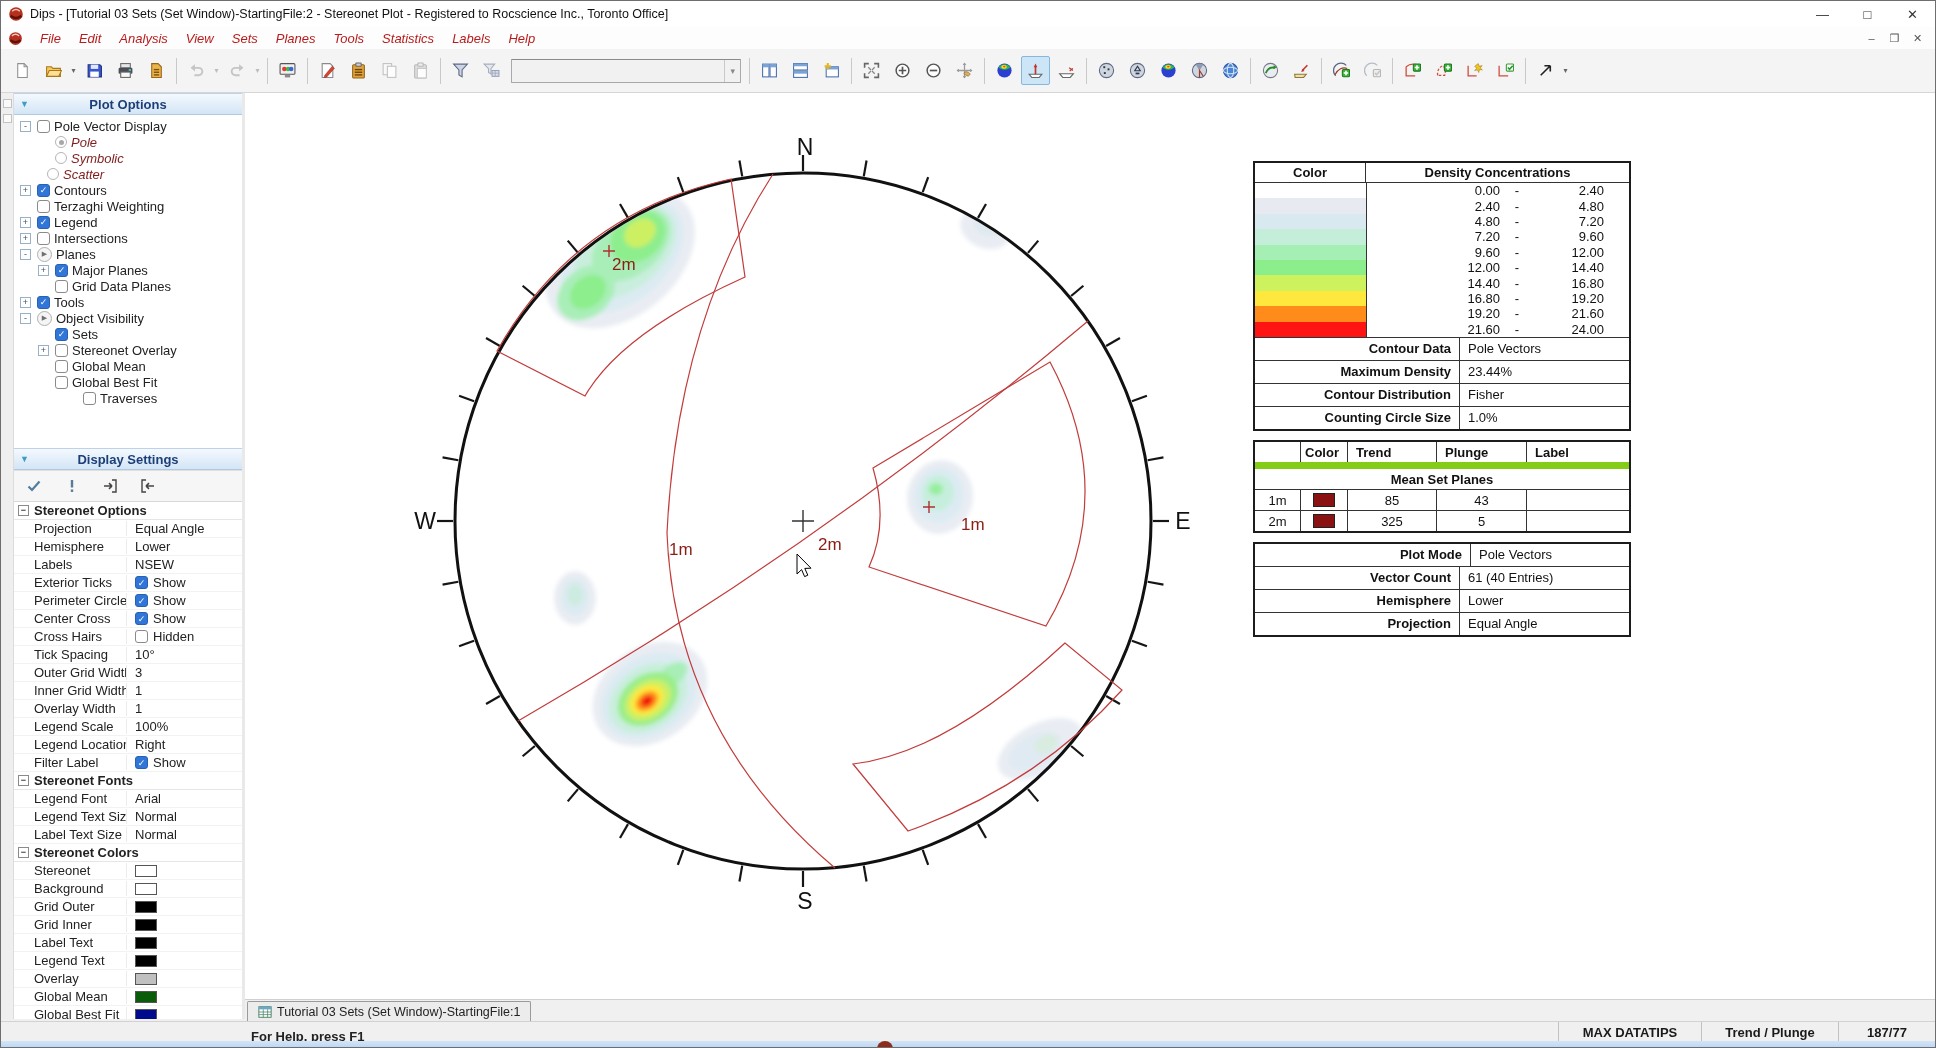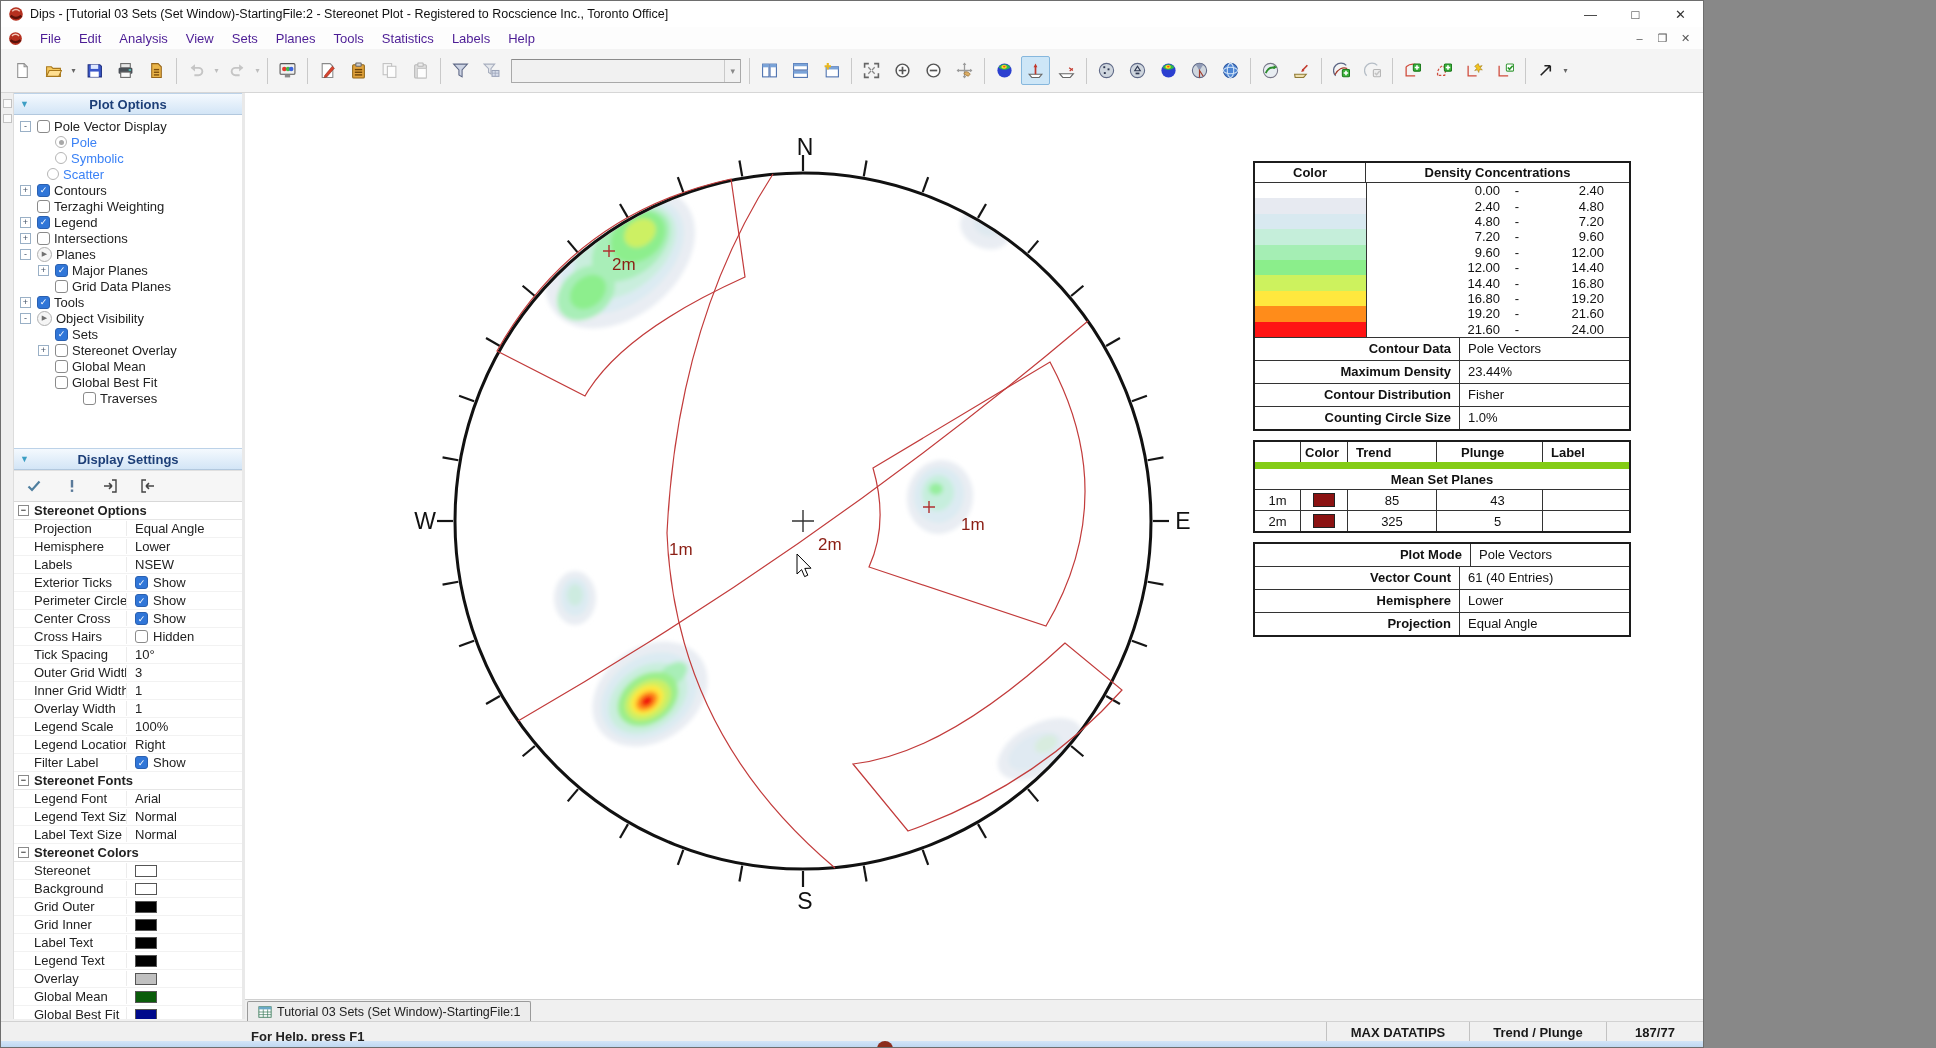--- a/index.html
+++ b/index.html
@@ -1,32 +1,32 @@
 <!DOCTYPE html>
 <html><head>
 <meta charset="utf-8">
 <title>Dips - Stereonet Plot</title>
 <style>
   html,body{margin:0;padding:0;background:#888;}
-  #app{position:relative;width:1704px;height:1048px;background:#f0f0f0;overflow:hidden;
+  #app{position:relative;width:1936px;height:1048px;background:#f0f0f0;overflow:hidden;
        font-family:"Liberation Sans",sans-serif;font-size:13px;color:#1a1a1a;
        border:1px solid #6e6e6e;box-sizing:border-box;}
   
   .titlebar{position:absolute;left:0;top:0;right:0;height:26px;background:#ffffff;
             border-bottom:1px solid #e6e6e6;display:flex;align-items:center;}
   .titlebar .appicon{margin:0 6px 0 7px;display:flex;}
   .titlebar .title{font-size:12.5px;color:#111;white-space:nowrap;}
   .winbtns{margin-left:auto;display:flex;height:100%;}
   .winbtn{width:45px;height:100%;display:flex;align-items:center;justify-content:center;
           color:#333;font-size:13px;cursor:default;}
   
   .menubar{position:absolute;left:0;top:26px;right:0;height:22px;background:#fdfdfd;
            border-bottom:1px solid #e3e3e3;display:flex;align-items:center;}
   .menubar .appicon{margin:0 8px 0 7px;display:flex;}
-  .menuitem{padding:2px 9px;font-size:13px;color:#4c1d95;}
+  .menuitem{padding:2px 9px;font-size:13px;color:#b91c1c;font-style:italic;}
   .mdibtns{margin-left:auto;display:flex;align-items:center;margin-right:6px;}
   .mdibtn{width:21px;height:17px;display:flex;align-items:center;justify-content:center;
           color:#555;font-size:11px;border:1px solid transparent;}
   
   .toolbar{position:absolute;left:0;top:48px;right:0;height:44px;background:#f4f4f4;
            border-bottom:1px solid #d6d6d6;display:flex;align-items:center;padding-left:6px;box-sizing:border-box;}
   .tbtn{width:27px;height:27px;display:flex;align-items:center;justify-content:center;
         border:1px solid transparent;border-radius:2px;margin:0 1px;}
   .tbtn.active{background:#cde6f7;border-color:#86b7dd;}
   .tbtn.dis{opacity:.85;}
@@ -44,21 +44,21 @@
   .panel{position:absolute;left:13px;top:92px;width:228px;bottom:28px;background:#fff;
          border-right:1px solid #c8c8c8;display:flex;flex-direction:column;}
   .phdr{height:20px;flex:0 0 20px;background:linear-gradient(#f4f9fe,#d3e5f6);
         border-top:1px solid #bcd2e8;border-bottom:1px solid #b2c8de;
         display:flex;align-items:center;position:relative;}
   .phdr .tri{position:absolute;left:6px;color:#3c9ec4;font-size:9px;}
   .phdr .ptitle{flex:1;text-align:center;font-weight:bold;color:#1d3f78;font-size:13px;}
   .treearea{flex:0 0 330px;overflow:hidden;padding-top:3px;background:#fff;}
   .trow{height:16px;display:flex;align-items:center;font-size:13px;color:#222;white-space:nowrap;}
   .trow .lbl{margin-left:4px;}
-  .trow .lbl.gray{color:#3b82f6;}
+  .trow .lbl.gray{color:#7f1d1d;font-style:italic;}
   .expbox{width:11px;height:11px;border:1px solid #9ab0c6;background:#fff;color:#44546a;
           font-size:9px;line-height:9px;text-align:center;flex:0 0 11px;box-sizing:border-box;}
   .expspace{width:11px;flex:0 0 11px;}
   .cb{width:13px;height:13px;flex:0 0 13px;margin-left:6px;border-radius:3px;box-sizing:border-box;
       display:flex;align-items:center;justify-content:center;}
   .cb.on{background:#3076d8;border:1px solid #2a60b0;color:#fff;font-size:9px;}
   .cb.off{background:#fff;border:1px solid #8a8a8a;}
   .radio{width:12px;height:12px;flex:0 0 12px;margin-left:6px;border-radius:50%;
          border:1px solid #b5b5b5;box-sizing:border-box;display:flex;align-items:center;justify-content:center;background:#fff;}
   .radio .dot{width:5px;height:5px;border-radius:50%;background:#a8a8a8;}
@@ -101,21 +101,21 @@
   .rmax{width:70px;text-align:right;}
   .inforow{display:flex;border-top:1px solid #333;height:22px;}
   .inflabel{width:205px;flex:0 0 205px;font-weight:bold;text-align:right;padding:3px 8px 0 0;
             border-right:1px solid #333;box-sizing:border-box;}
   .infvalue{flex:1;padding:3px 0 0 8px;}
   .mrow{display:flex;border-top:1px solid #333;height:20px;align-items:center;}
   .mcell{display:flex;align-items:center;justify-content:center;box-sizing:border-box;height:100%;}
   .mc0{width:46px;flex:0 0 46px;border-right:1px solid #333;}
   .mc1{width:47px;flex:0 0 47px;border-right:1px solid #333;}
   .mc2{width:89px;flex:0 0 89px;border-right:1px solid #333;}
-  .mc3{width:90px;flex:0 0 90px;border-right:1px solid #333;margin-left:16px;}
+  .mc3{width:90px;flex:0 0 90px;border-right:1px solid #333;}
   .mc4{flex:1;justify-content:flex-start;padding-left:8px;}
   .mhead{font-weight:bold;justify-content:flex-start;padding-left:8px;}
   .msection{border-top:7px solid #84cc16;height:20px;display:flex;align-items:center;justify-content:center;font-weight:bold;}
   .setswatch{width:20px;height:12px;border:1px solid #222;}
   
   .tabrow{position:absolute;left:244px;right:0;top:998px;height:22px;background:#f0f0f0;
           border-top:1px solid #d0d0d0;display:flex;align-items:flex-end;padding-left:2px;}
   .tab{height:20px;display:flex;align-items:center;gap:5px;padding:0 10px;border:1px solid #9a9a9a;
        border-bottom:none;background:#ececec;font-size:12.5px;color:#222;margin-right:3px;border-radius:2px 2px 0 0;}
   .tab.active{background:#ffffff;height:21px;}

